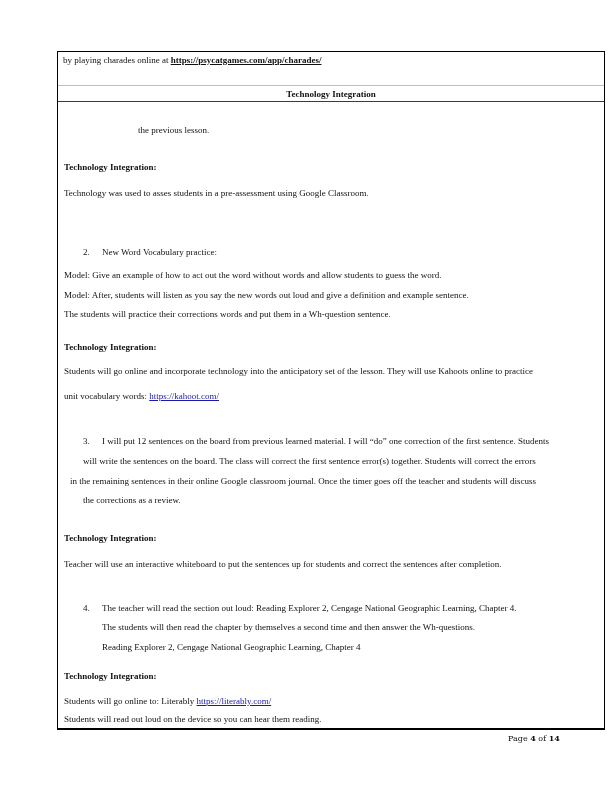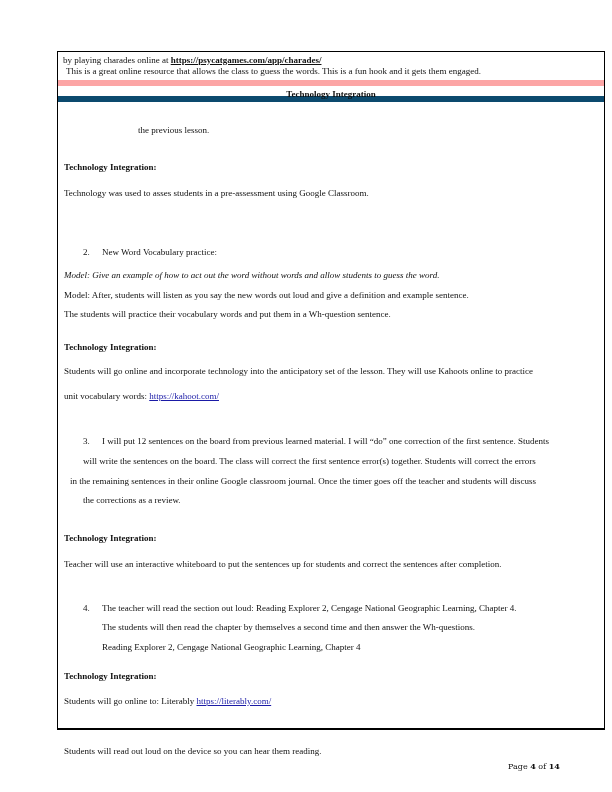--- a/index.html
+++ b/index.html
@@ -6,61 +6,60 @@
     body {
       width: 612px; height: 792px; background: #ffffff; position: relative;
       font-family: "Liberation Serif", serif; color: #111; overflow: hidden;
     }
     .table {
       position: absolute; left: 57px; top: 51px; width: 548px; height: 679px;
       border: 1px solid #000; border-bottom: 2px solid #000; box-sizing: border-box;
     }
     .row1 {
       position: absolute; left: 0; top: 0; width: 100%; height: 34px;
-      border-bottom: 6px solid #fca5a5; box-sizing: border-box;
+      border-bottom: 1px solid #fca5a5; box-sizing: border-box;
     }
     .row2 {
       position: absolute; left: 0; top: 34px; width: 100%; height: 16px;
-      border-bottom: 6px solid #0c4a6e; box-sizing: border-box;
+      border-bottom: 1px solid #0c4a6e; box-sizing: border-box;
       text-align: center; font-weight: bold; font-size: 9px; line-height: 16px;
     }
     .t { position: absolute; font-size: 9px; white-space: nowrap; line-height: 12px; }
     .b { font-weight: bold; }
     a.link { color: #1a1aa6; text-decoration: underline; }
     a.link-bold { color: #111; font-weight: bold; text-decoration: underline; }
     .num { display: inline-block; width: 19px; }
     .footer {
       position: absolute; left: 508px; top: 733px; font-size: 9px;
-      font-family: "DejaVu Serif", serif; font-size: 8px; margin-top: 28px;
+      font-family: "DejaVu Serif", serif; font-size: 8px;
     }
     .footer .bn { font-weight: bold; }
   </style>
 </head>
 <body>
 
 <div class="table">
   <div class="row1">
     <div class="t" style="left:5px; top:2px;">
       <span>by playing charades online at </span><a class="link-bold" href="#">https://psycatgames.com/app/charades/</a>
     </div>
-    <div class="t" style="left:8px; top:13px;">This is a great online resource that allows the class to guess the words. This is a fun hook and it gets them engaged.</div>
   </div>
 
   <div class="row2">Technology Integration</div>
 
   <div class="t" style="left:44px; top:72px;padding-left:36px;">the previous lesson.</div>
   <div class="t b" style="left:6px; top:109px;">Technology Integration:</div>
   <div class="t" style="left:6px; top:135px;">Technology was used to asses students in a pre-assessment using Google Classroom.</div>
 
   <div class="t" style="left:25px; top:180px;margin-top:14px;">
     <span class="num">2.</span><span>New Word Vocabulary practice:</span>
   </div>
-  <div class="t" style="left:6px; top:217px;font-style:italic;">Model: Give an example of how to act out the word without words and allow students to guess the word.</div>
+  <div class="t" style="left:6px; top:217px;">Model: Give an example of how to act out the word without words and allow students to guess the word.</div>
   <div class="t" style="left:6px; top:237px;">Model: After, students will listen as you say the new words out loud and give a definition and example sentence.</div>
-  <div class="t" style="left:6px; top:256px;">The students will practice their vocabulary words and put them in a Wh-question sentence.</div>
+  <div class="t" style="left:6px; top:256px;">The students will practice their corrections words and put them in a Wh-question sentence.</div>
   <div class="t b" style="left:6px; top:289px;">Technology Integration:</div>
   <div class="t" style="left:6px; top:313px;">Students will go online and incorporate technology into the anticipatory set of the lesson. They will use Kahoots online to practice</div>
   <div class="t" style="left:6px; top:338px;">
     <span>unit vocabulary words: </span><a class="link" href="#">https://kahoot.com/</a>
   </div>
 
   <div class="t" style="left:25px; top:383px;">
     <span class="num">3.</span><span>I will put 12 sentences on the board from previous learned material. I will “do” one correction of the first sentence. Students</span>
   </div>
   <div class="t" style="left:25px; top:403px;">will write the sentences on the board. The class will correct the first sentence error(s) together. Students will correct the errors</div>
@@ -71,18 +70,18 @@
 
   <div class="t" style="left:25px; top:550px;">
     <span class="num">4.</span><span>The teacher will read the section out loud: Reading Explorer 2, Cengage National Geographic Learning, Chapter 4.</span>
   </div>
   <div class="t" style="left:44px; top:569px;">The students will then read the chapter by themselves a second time and then answer the Wh-questions.</div>
   <div class="t" style="left:44px; top:589px;">Reading Explorer 2, Cengage National Geographic Learning, Chapter 4</div>
   <div class="t b" style="left:6px; top:618px;">Technology Integration:</div>
   <div class="t" style="left:6px; top:643px;text-align:right;">
     <span>Students will go online to: Literably </span><a class="link" href="#">https://literably.com/</a>
   </div>
-  <div class="t" style="left:6px; top:661px;margin-top:32px;">Students will read out loud on the device so you can hear them reading.</div>
+  <div class="t" style="left:6px; top:661px;">Students will read out loud on the device so you can hear them reading.</div>
 </div>
 
 <div class="footer">
   <span>Page </span><span class="bn">4</span><span> of </span><span class="bn">14</span>
 </div>
 
 </body></html>

